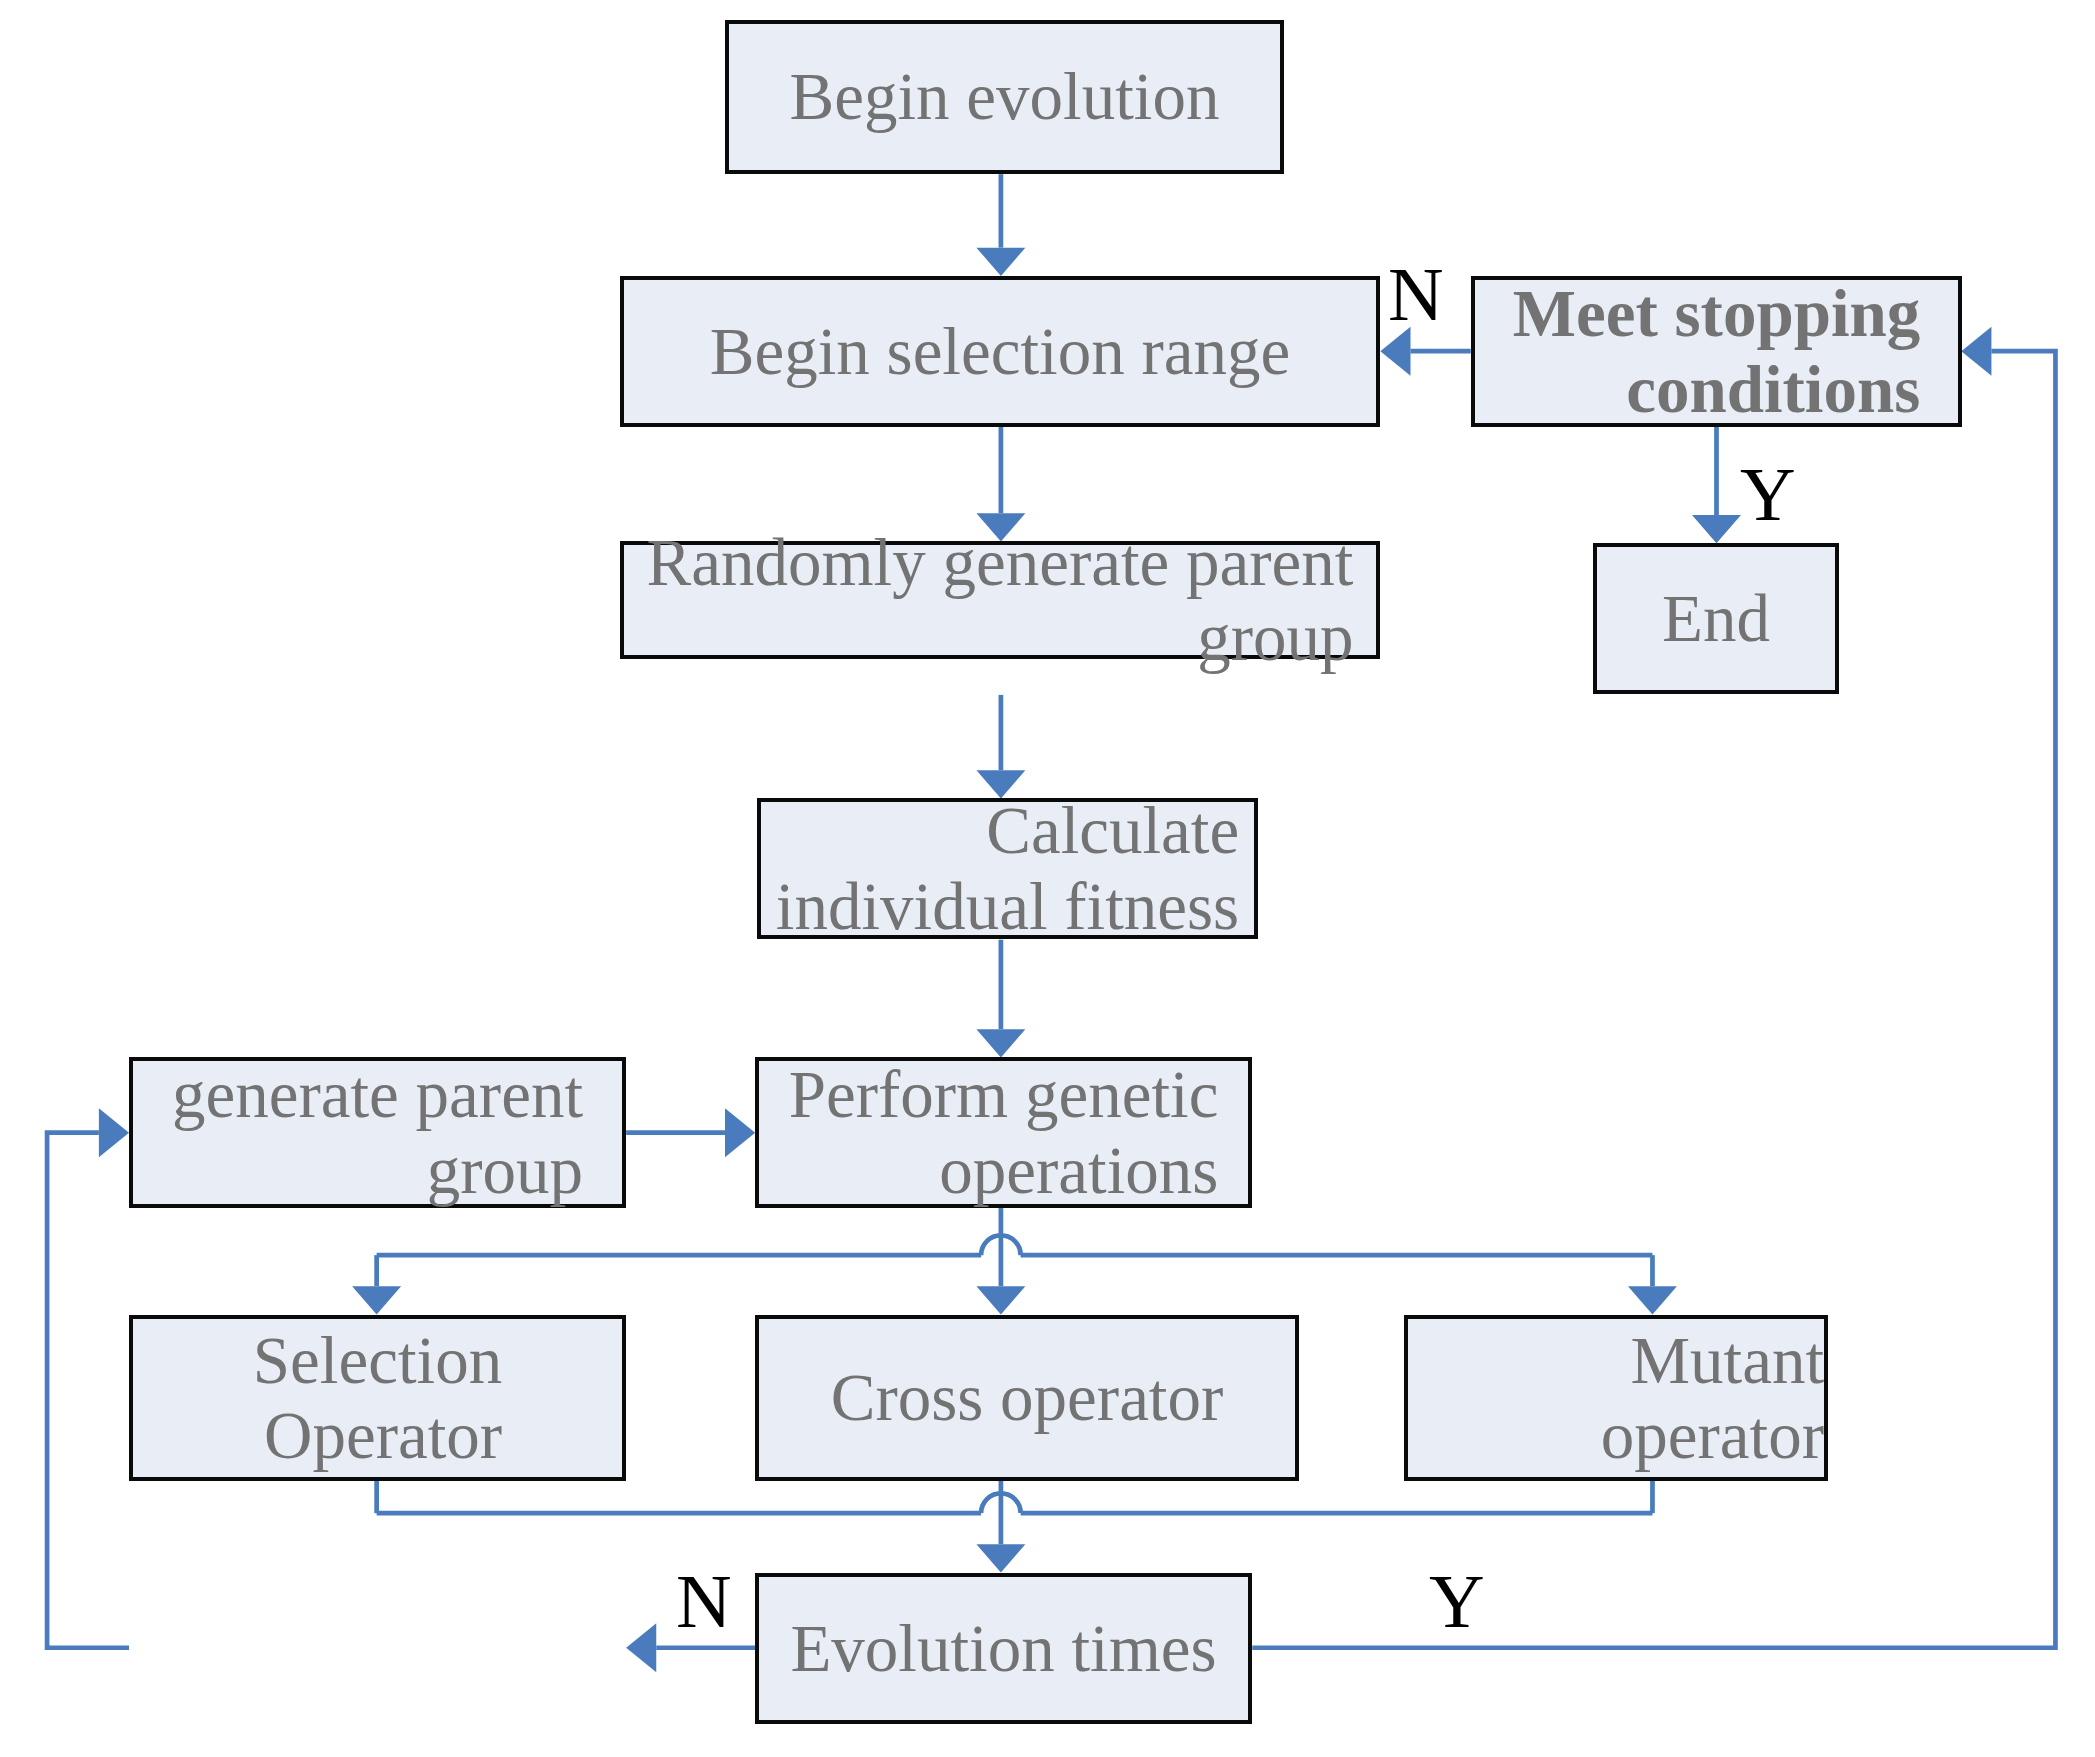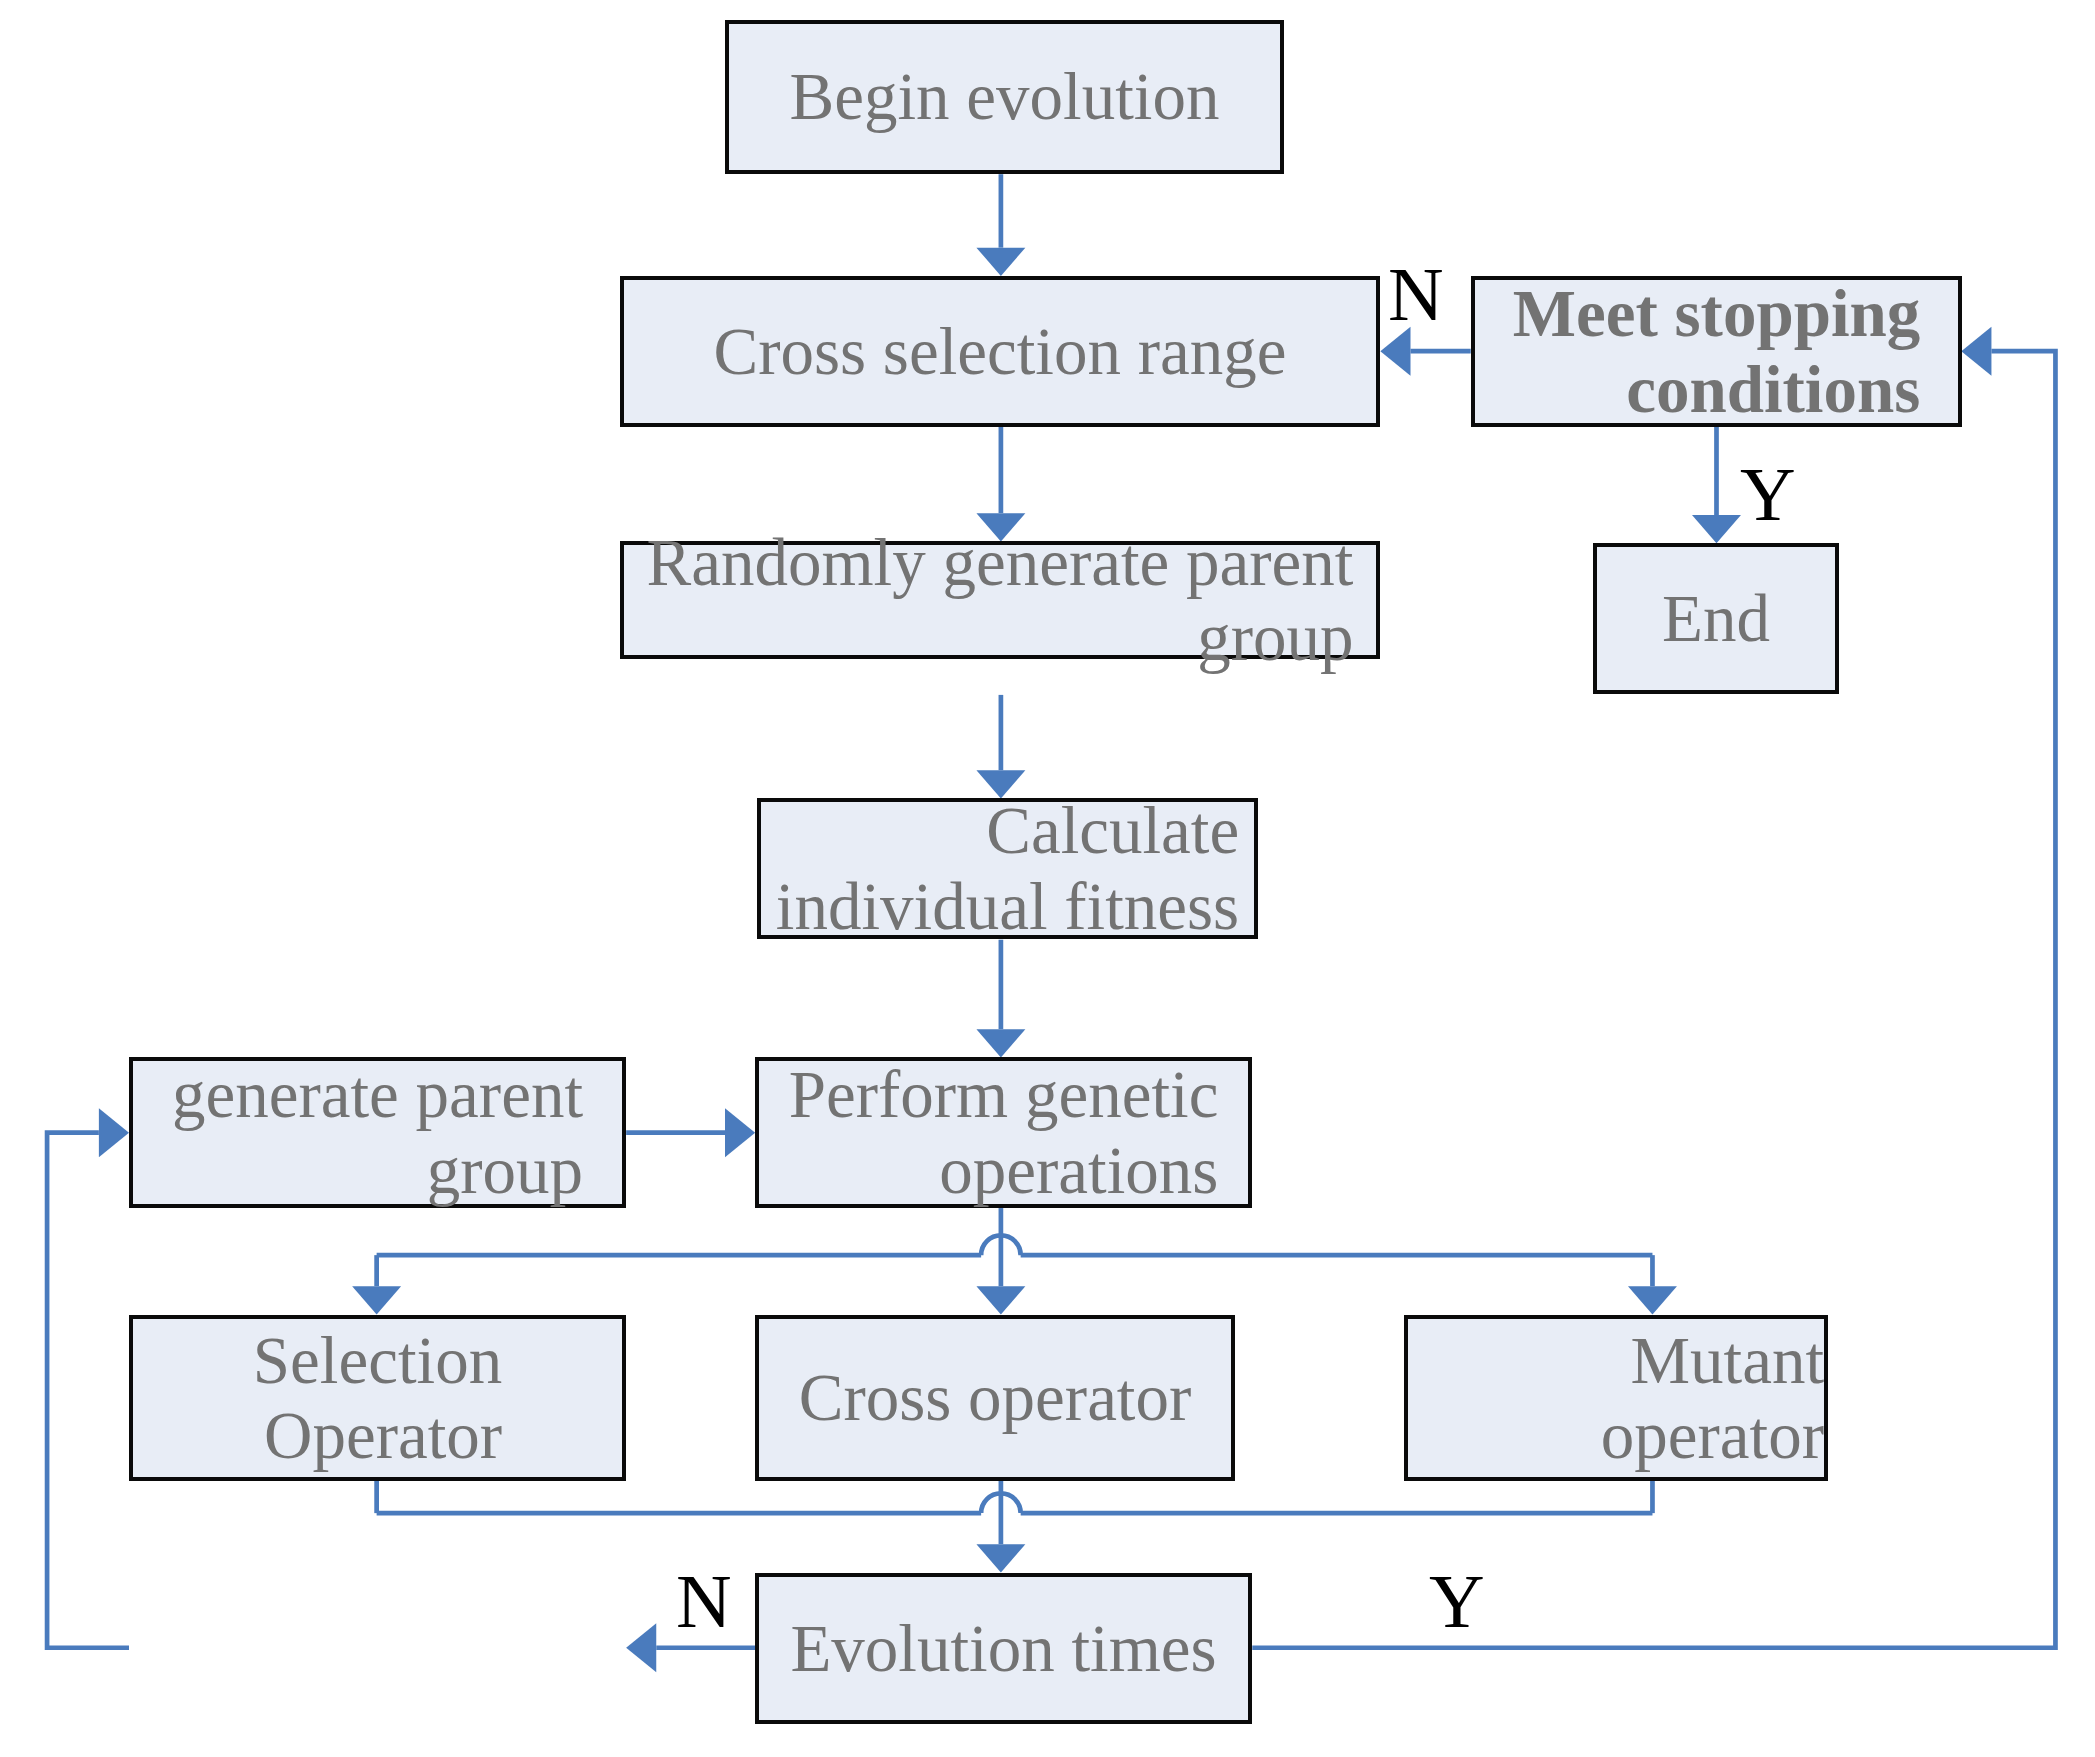--- a/index.html
+++ b/index.html
@@ -94,21 +94,21 @@
 
     <path class="stem" d="M1330 1750 H2183 V373 H2115"></path>
     <polygon class="head" points="2115,347 2115,399 2083,373"></polygon>
 
     <path class="stem" d="M137 1750 H50 V1203 H105"></path>
     <polygon class="head" points="105,1177 105,1229 137,1203"></polygon>
   </svg>
 
   <div class="node" style="left:725px;top:20px;width:559px;height:154px;">Begin evolution</div>
 
-  <div class="node" style="left:620px;top:276px;width:760px;height:151px;">Cross selection range</div>
+  <div class="node" style="left:620px;top:276px;width:760px;height:151px;">Begin selection range</div>
 
   <div class="node" style="left:1471px;top:276px;width:491px;height:151px;font-weight:bold;">Meet stopping
 conditions</div>
 
   <div class="node" style="left:1593px;top:543px;width:246px;height:151px;">End</div>
 
   <div class="node" style="left:620px;top:541px;width:760px;height:118px;">Randomly generate parent
 group</div>
 
   <div class="node" style="left:757px;top:798px;width:501px;height:141px;">Calculate
@@ -116,21 +116,21 @@
 
   <div class="node" style="left:129px;top:1057px;width:497px;height:151px;">generate parent
 group</div>
 
   <div class="node" style="left:755px;top:1057px;width:497px;height:151px;">Perform genetic
 operations</div>
 
   <div class="node" style="left:129px;top:1315px;width:497px;height:166px;">Selection
 Operator</div>
 
-  <div class="node" style="left:755px;top:1315px;width:480px;height:166px;">Cross operator</div>
+  <div class="node" style="left:755px;top:1315px;width:544px;height:166px;">Cross operator</div>
 
   <div class="node" style="left:1404px;top:1315px;width:424px;height:166px;">Mutant operator</div>
 
 
   <div class="node" style="left:755px;top:1573px;width:497px;height:151px;">Evolution times</div>
 
   <div class="edge-label" style="left:1388px;top:256px;">N</div>
 
   <div class="edge-label" style="left:1740px;top:456px;">Y</div>
 

